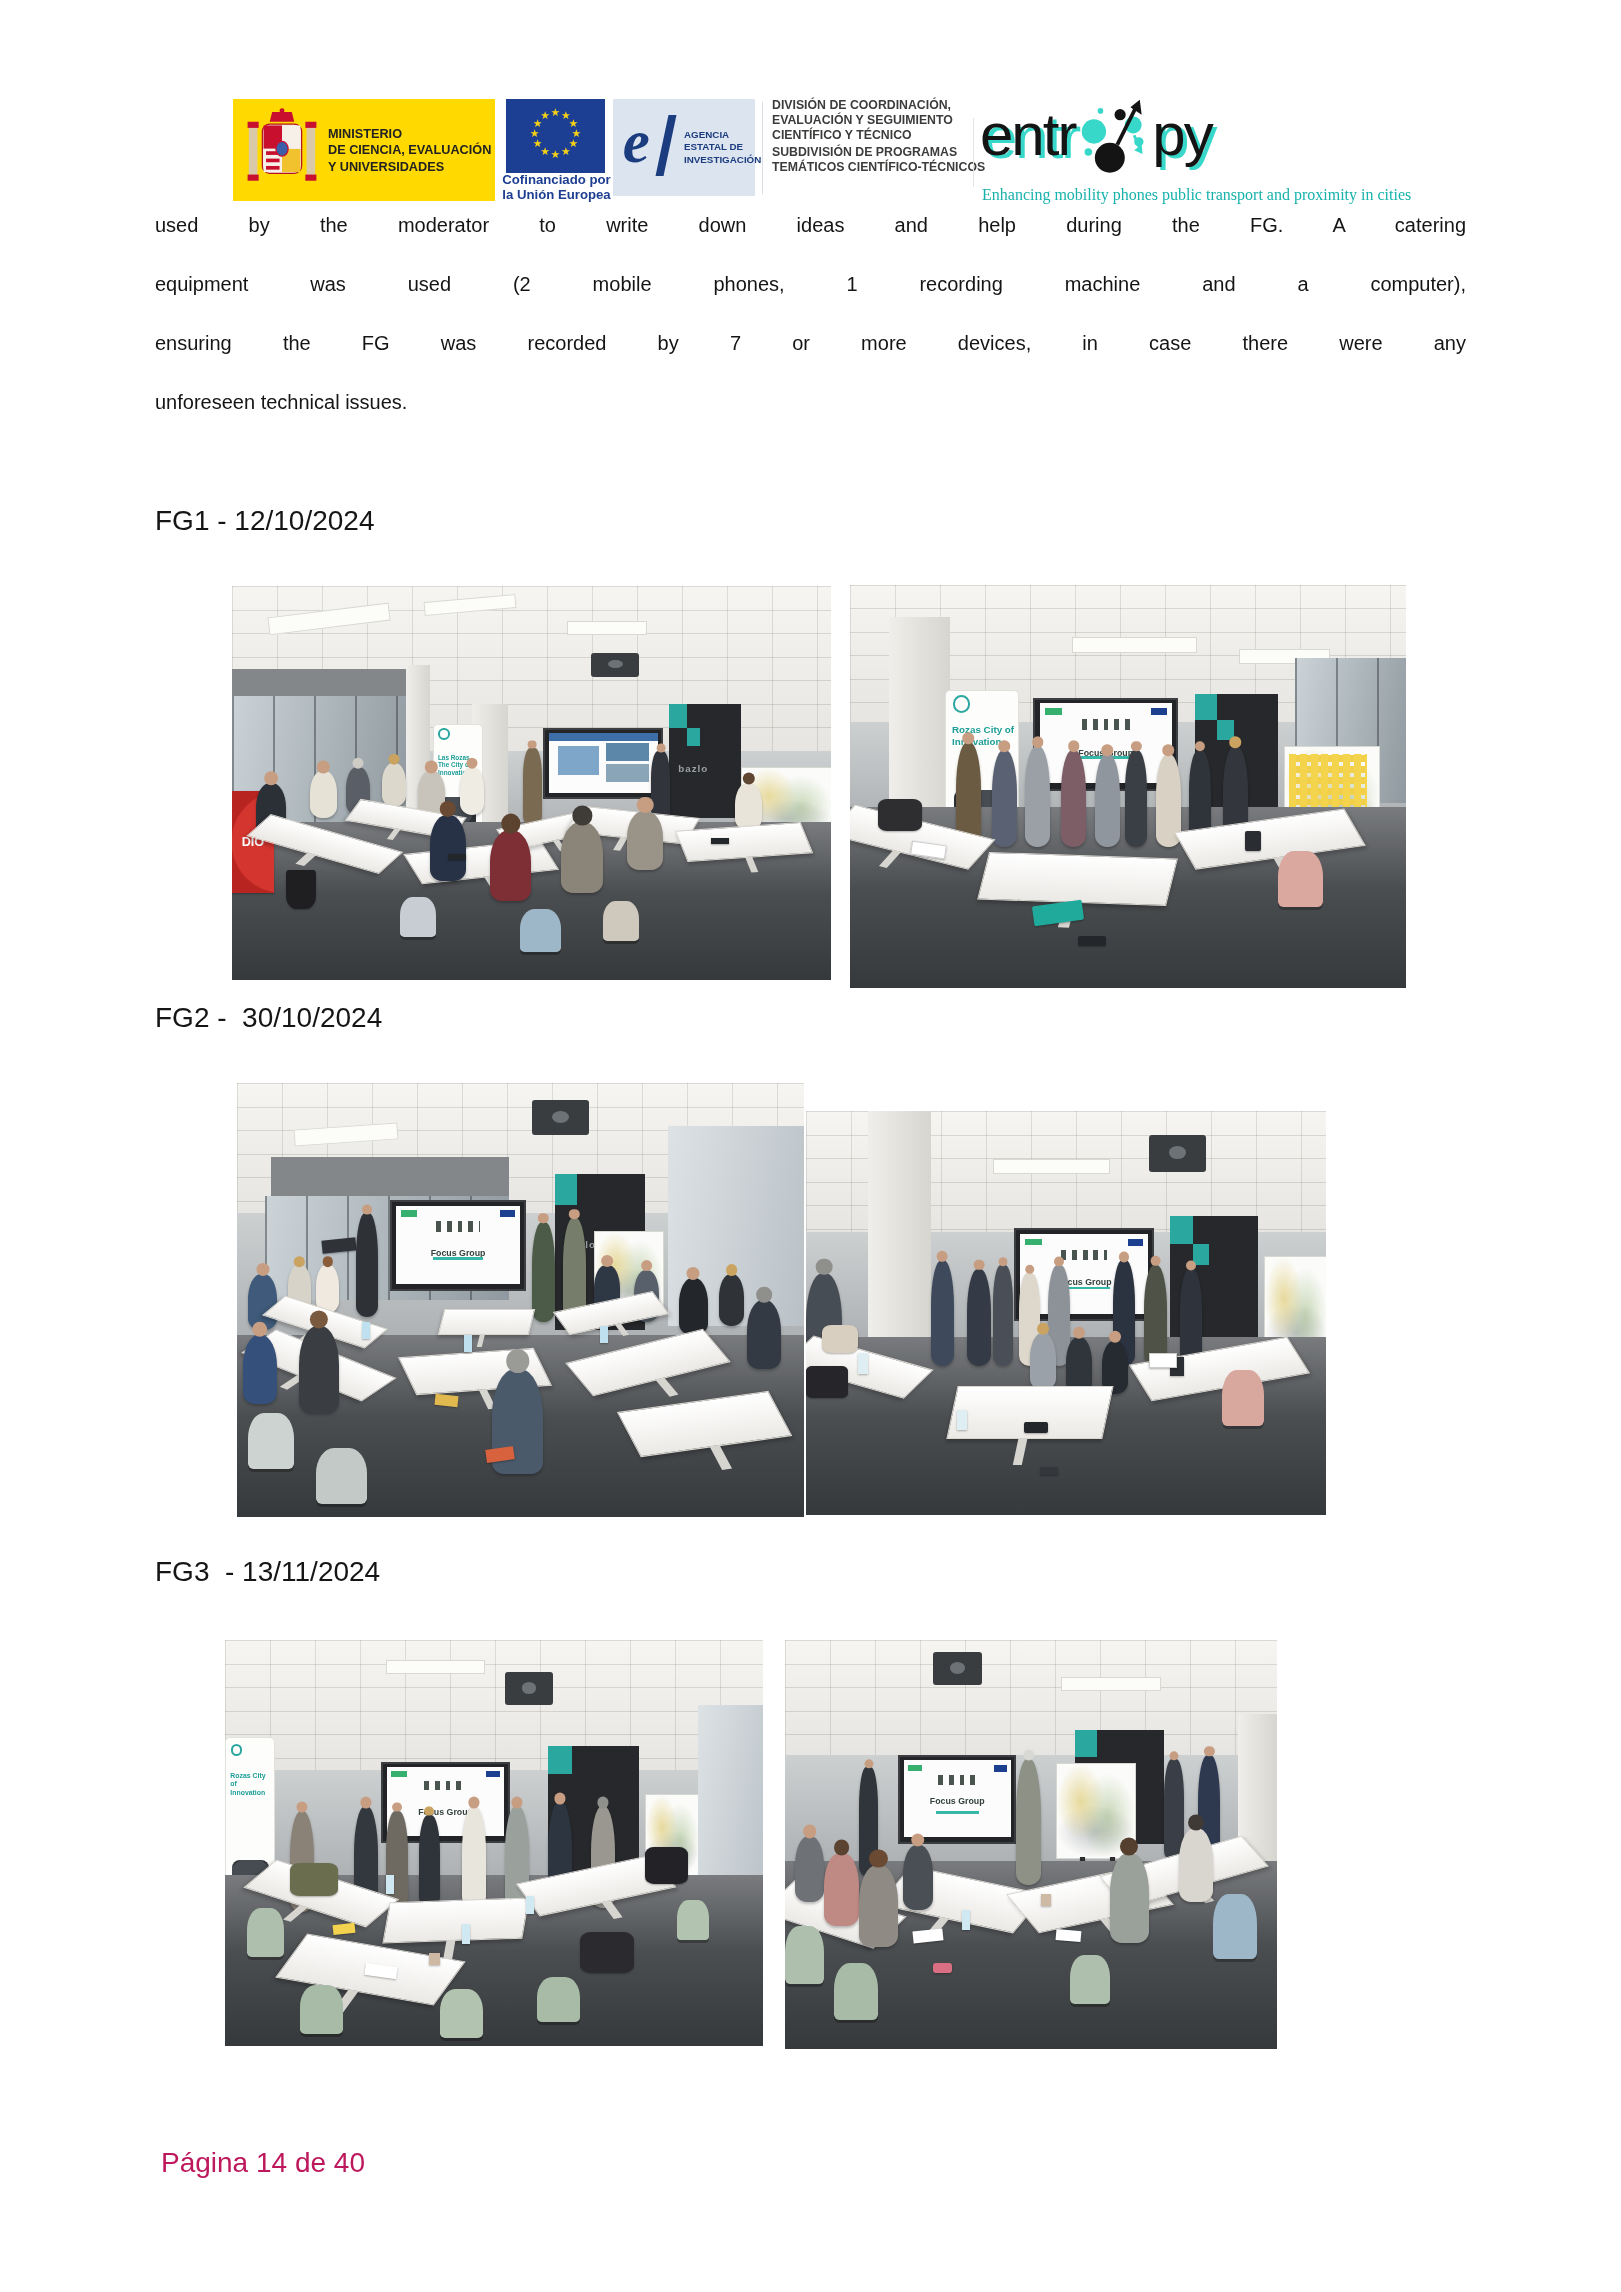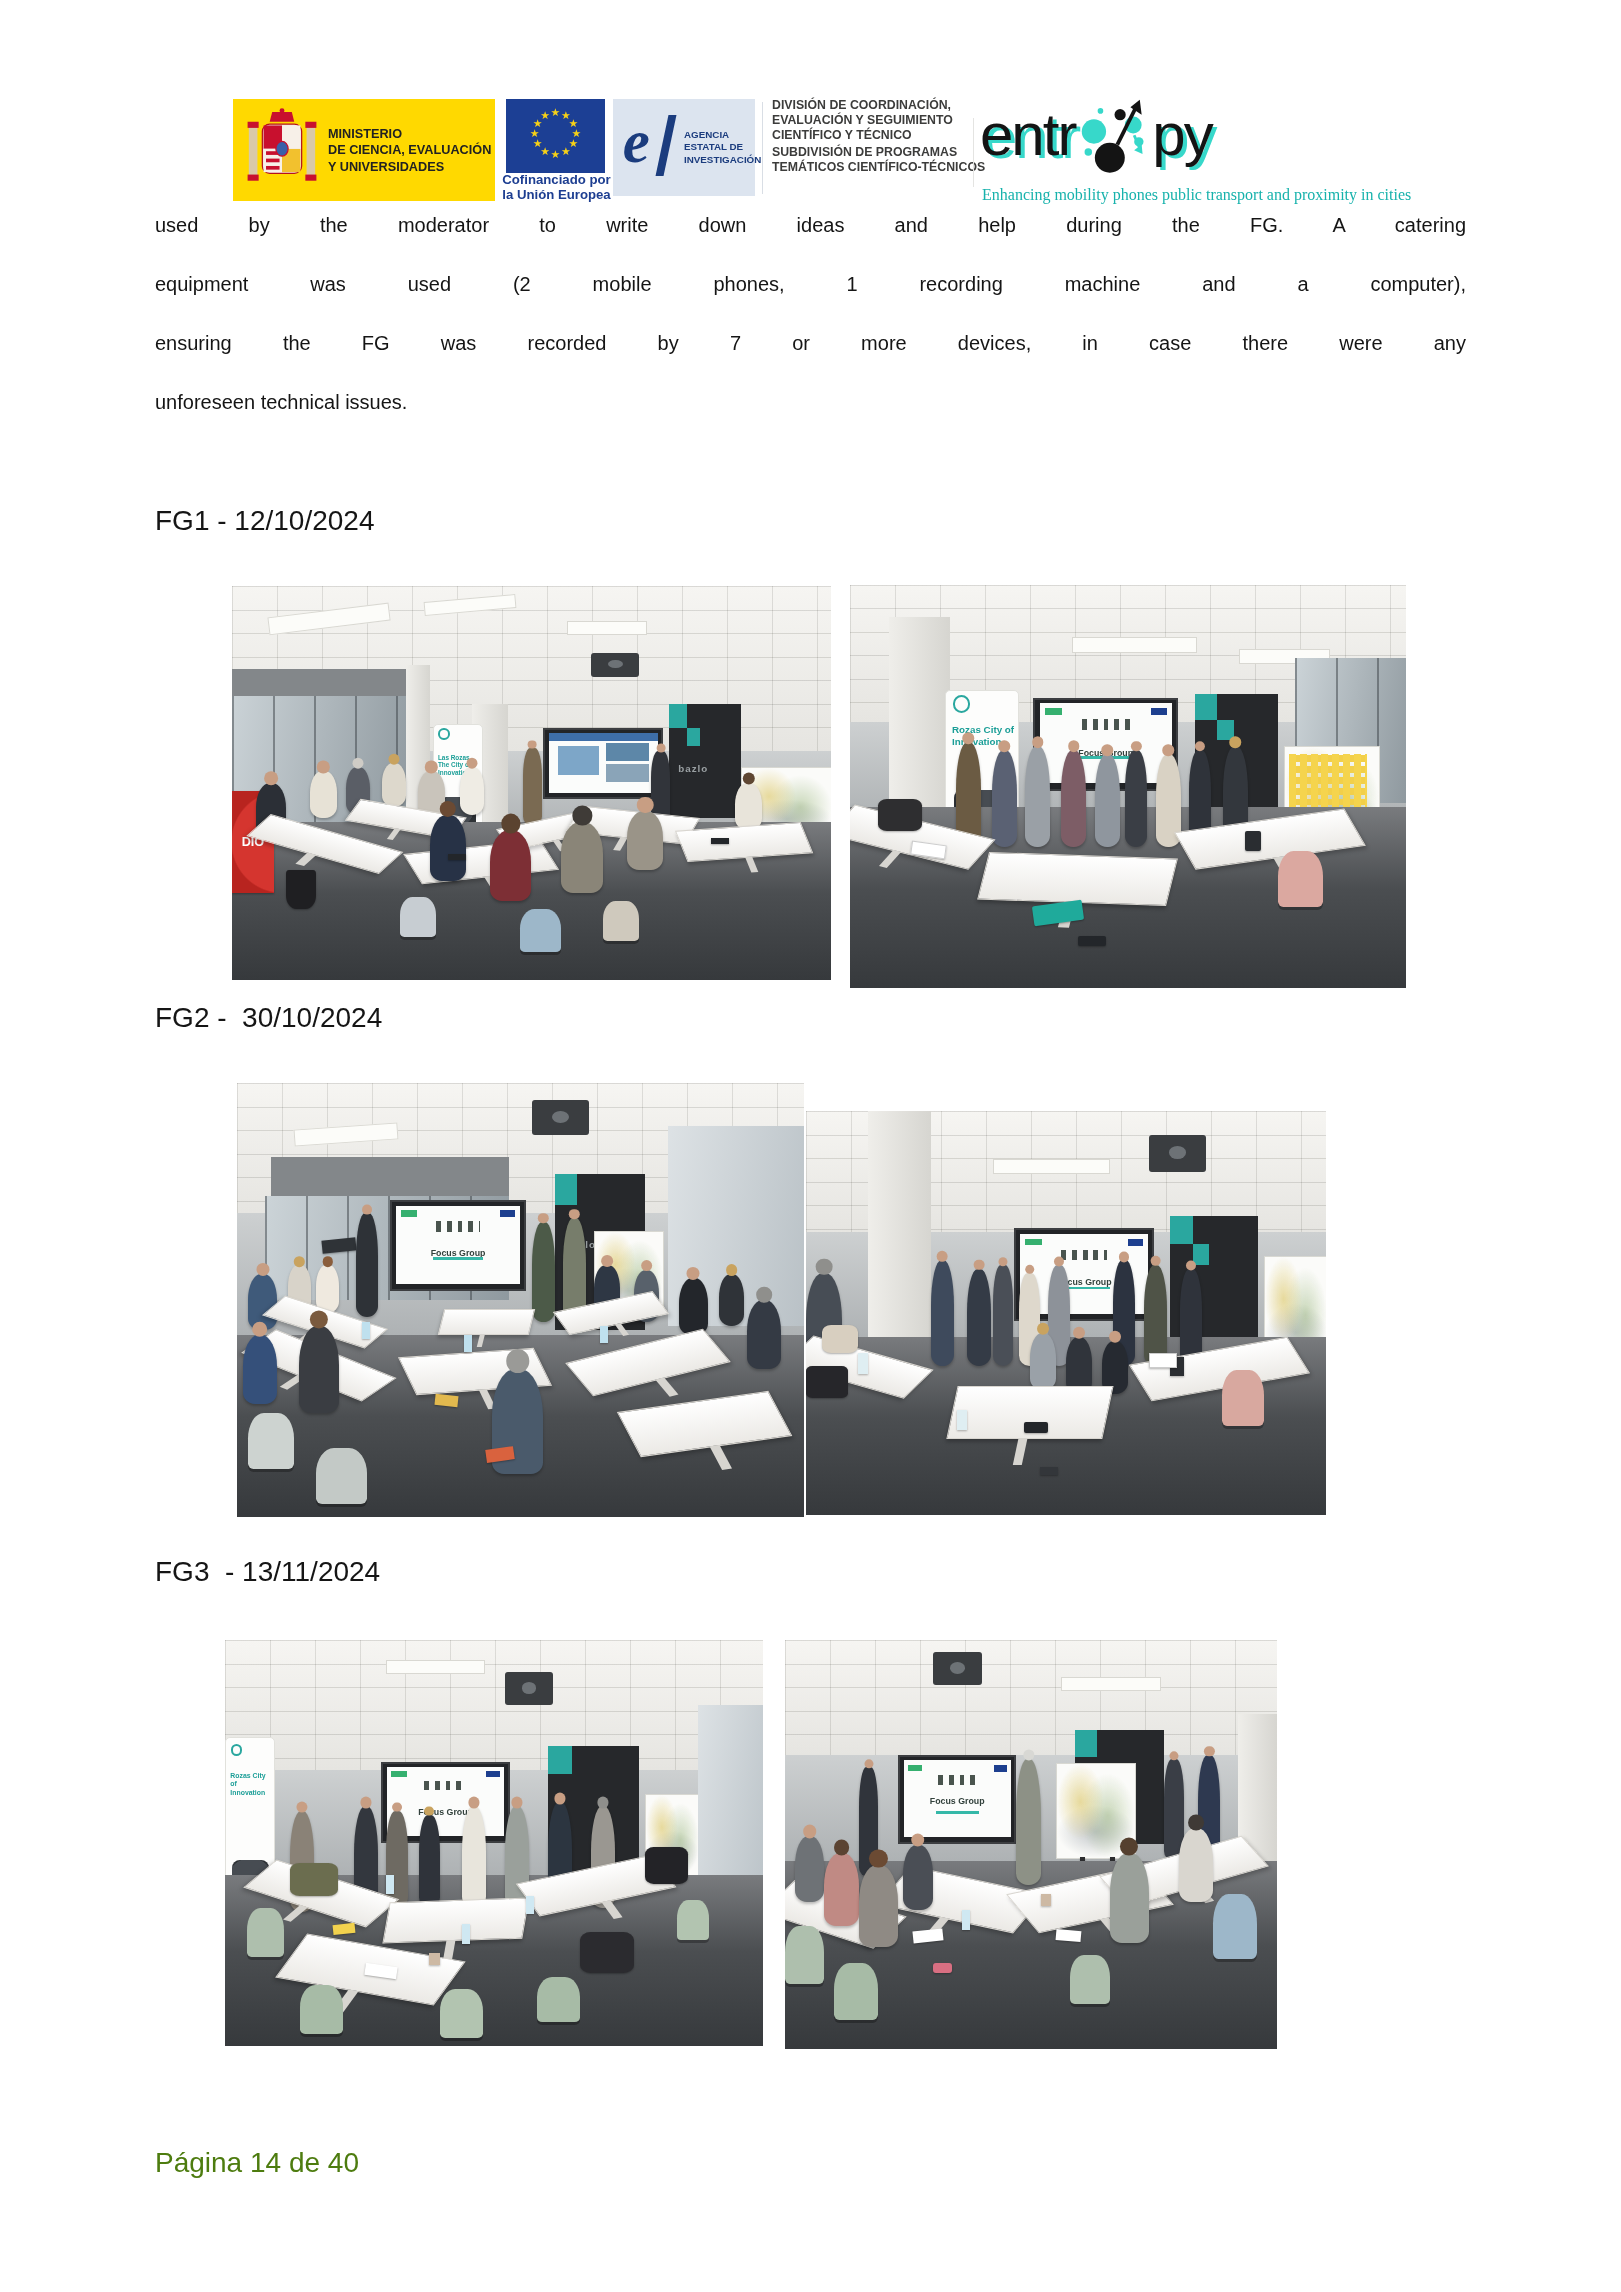--- a/index.html
+++ b/index.html
@@ -27,21 +27,21 @@
   .e-txt{font-size:60px;line-height:86px;font-weight:400;letter-spacing:-2px;color:#141414;
          text-shadow:3.9px 2.9px 0 #37d8ca;}
   .e-tag{position:absolute;left:2px;top:94px;font-family:"Liberation Serif",serif;
          font-size:16px;color:#17b2ac;white-space:nowrap;}
 
   
   .bodytext{position:absolute;left:155px;top:196px;width:1311px;font-size:20px;color:#151515;}
   .bline{height:59px;line-height:59px;text-align:justify;text-align-last:justify;white-space:nowrap;}
   .bline.last{text-align-last:left;}
   .h{position:absolute;left:155px;font-size:28px;line-height:33px;white-space:pre;color:#151515;}
-  .footer{position:absolute;left:155px;top:2147px;font-size:28px;color:#4d7c0f;text-align:center;}
+  .footer{position:absolute;left:161px;top:2147px;font-size:28px;color:#be185d;text-align:center;}
 
   
   .photo{position:absolute;overflow:hidden;background:#dfe0de;}
   .ceil{left:0;right:0;top:0;
         background:linear-gradient(#f6f5f2,#e6e5e1),
         repeating-linear-gradient(90deg,rgba(150,150,145,.25) 0 1px,transparent 1px 45px),
         repeating-linear-gradient(180deg,rgba(150,150,145,.28) 0 1px,transparent 1px 23.5px);
         background-blend-mode:multiply;}
   .lightbar{background:#fcfcf9;border:1px solid #d9d8d2;}
   .proj{background:#3a3d40;border-radius:2.9px;}

